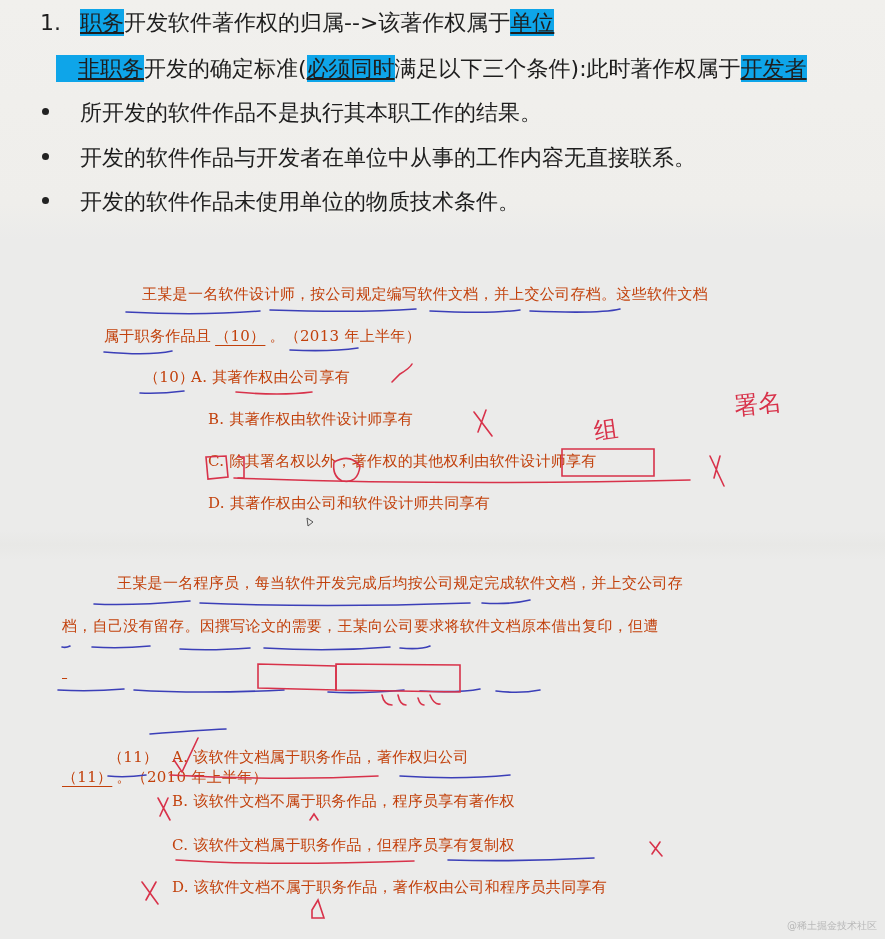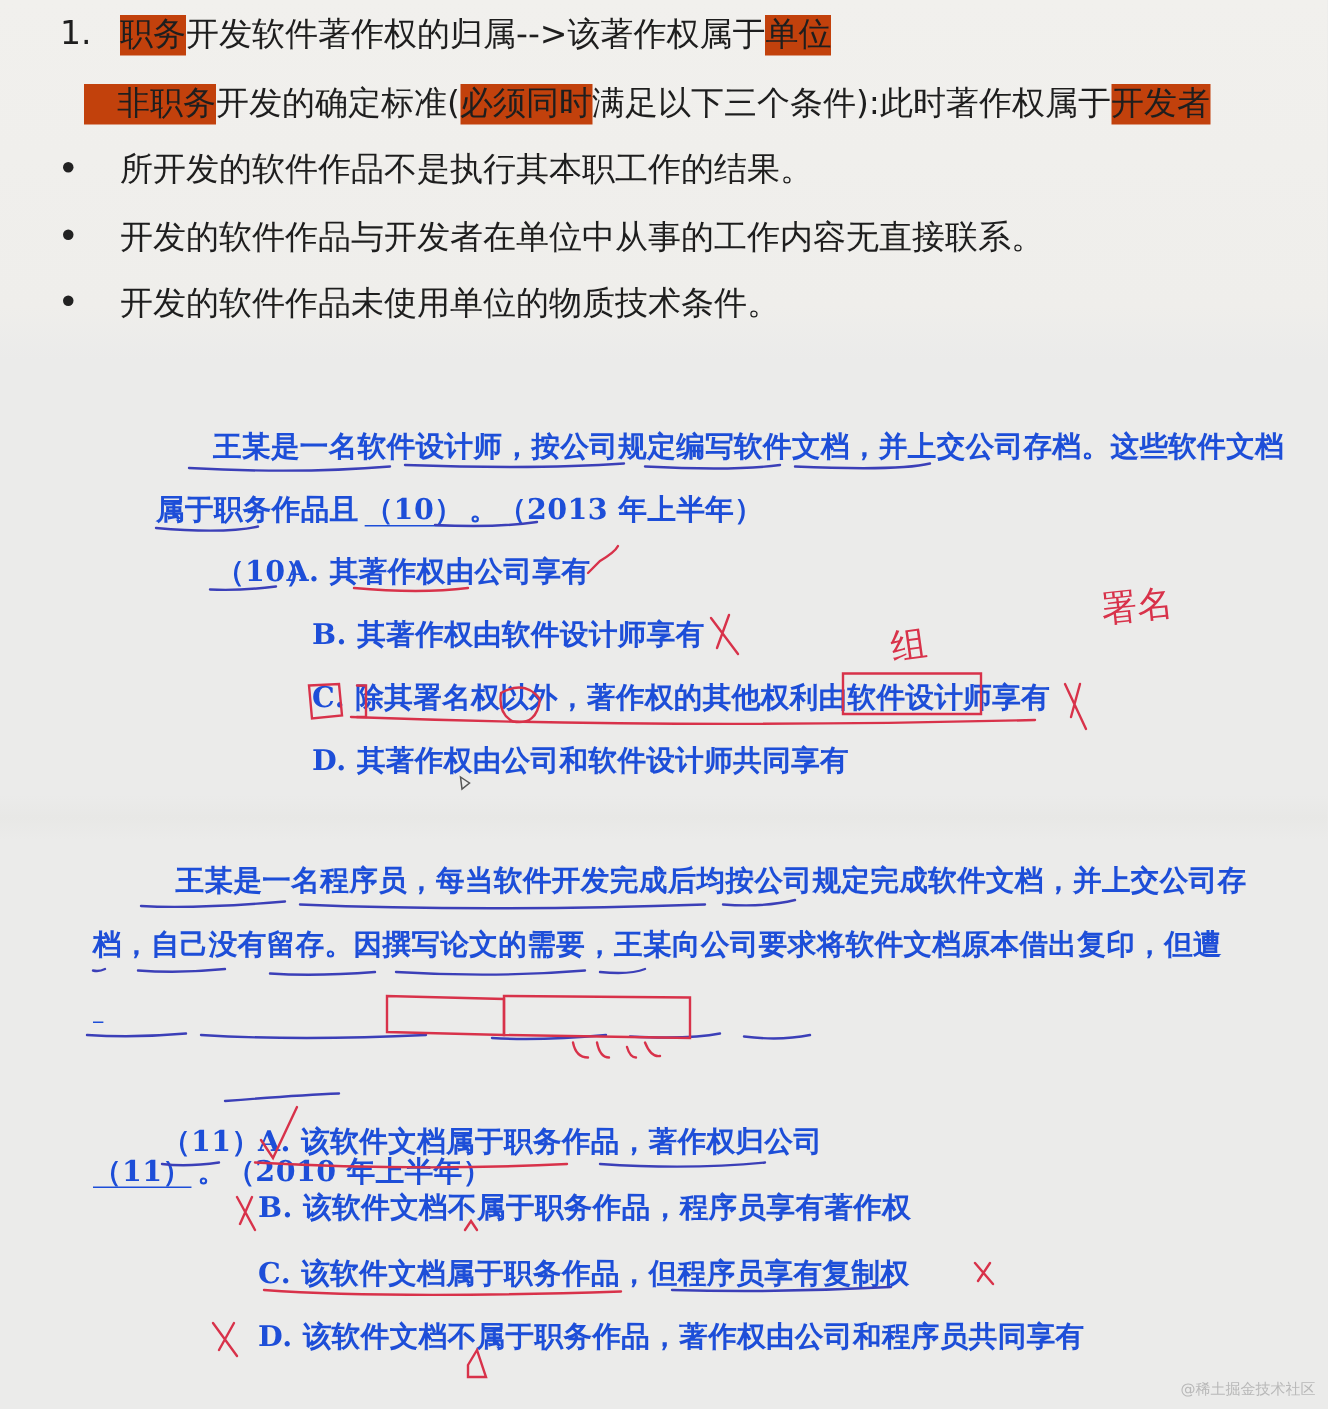--- a/index.html
+++ b/index.html
@@ -10,26 +10,26 @@
     color: #1e1e1e;
   }
   .paper-top {
     position: absolute; left: 0; top: 0; width: 885px; height: 240px;
     background: linear-gradient(180deg, #f1f0ed 0%, #efeeeb 85%, #ebebea 100%);
   }
   .paper-mid {
     position: absolute; left: 0; top: 530px; width: 885px; height: 30px;
     background: linear-gradient(180deg, #ebebea 0%, #e8e8e6 50%, #ebebea 100%);
   }
-  .hl { background: #c2410c; padding: 1px 0; }
+  .hl { background: #0ea5e9; padding: 1px 0; text-decoration: underline; }
   .line { position: absolute; white-space: nowrap; }
   .top-line { font-size: 22px; }
   .num { position: absolute; left: 40px; top: 10px; font-size: 22px; }
   .bullet { position: absolute; width: 7px; height: 7px; border-radius: 50%; background: #222; left: 42px; }
-  .q { font-family: "DejaVu Serif", "Liberation Serif", serif; font-size: 19px; color: #1d4ed8; letter-spacing: 0.3px; font-weight: bold; }
+  .q { font-family: "DejaVu Serif", "Liberation Serif", serif; font-size: 15px; color: #c2410c; letter-spacing: 0.3px; }
   svg.overlay { position: absolute; left: 0; top: 0; }
   .watermark {
     position: absolute; right: 8px; bottom: 6px; font-size: 10px; color: #b8b8b8;
   }
   .u { text-decoration: underline; text-underline-offset: 4px; }
 </style>
 </head>
 <body>
 
 <div class="paper-top"></div>

